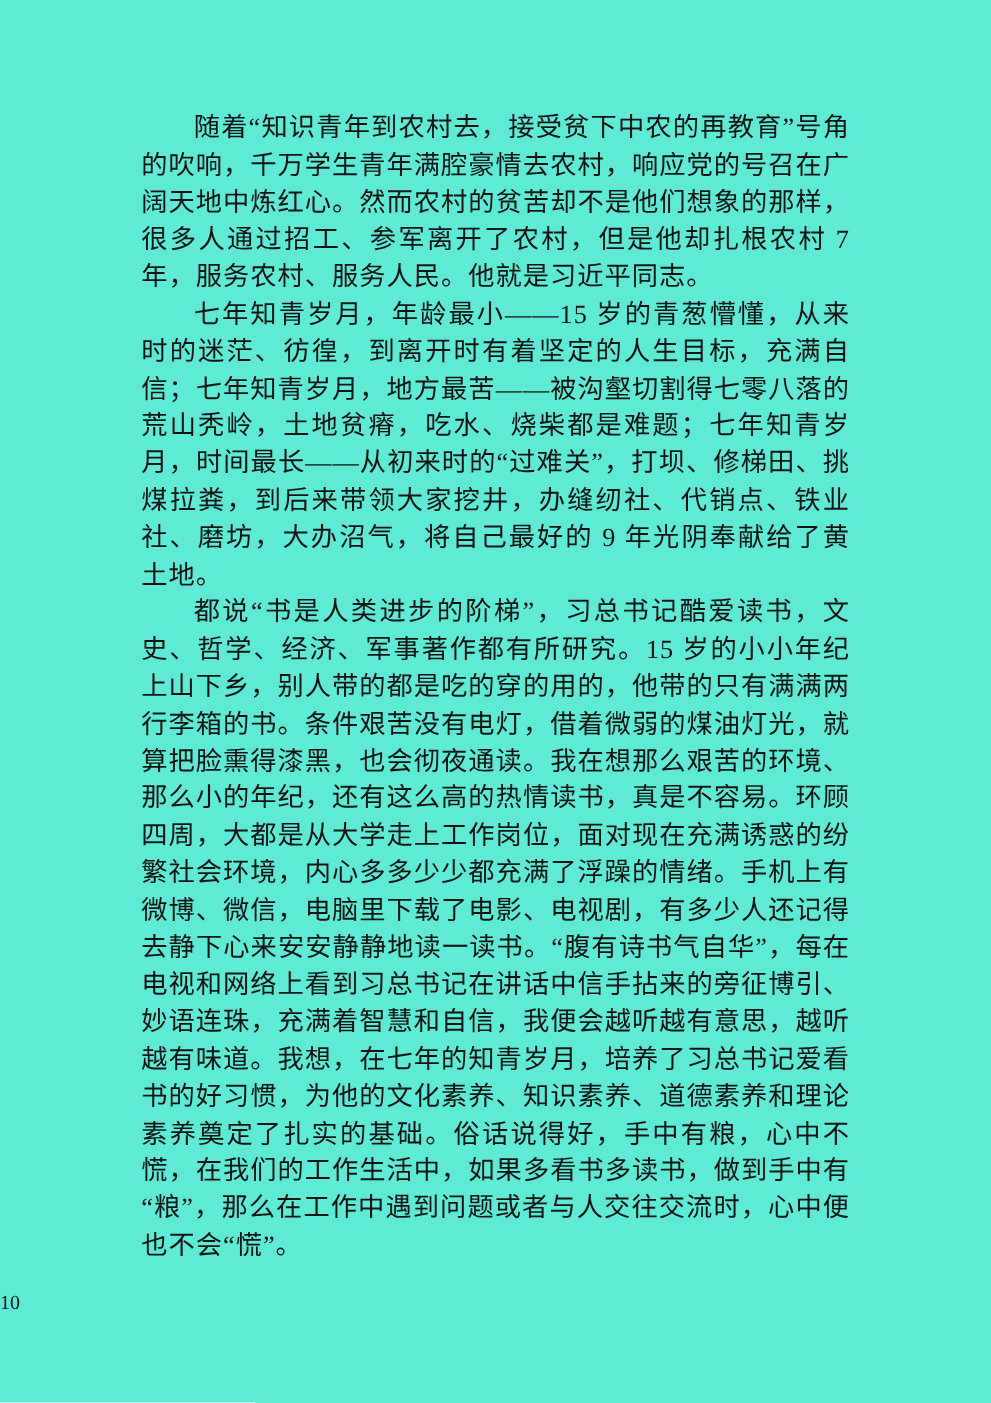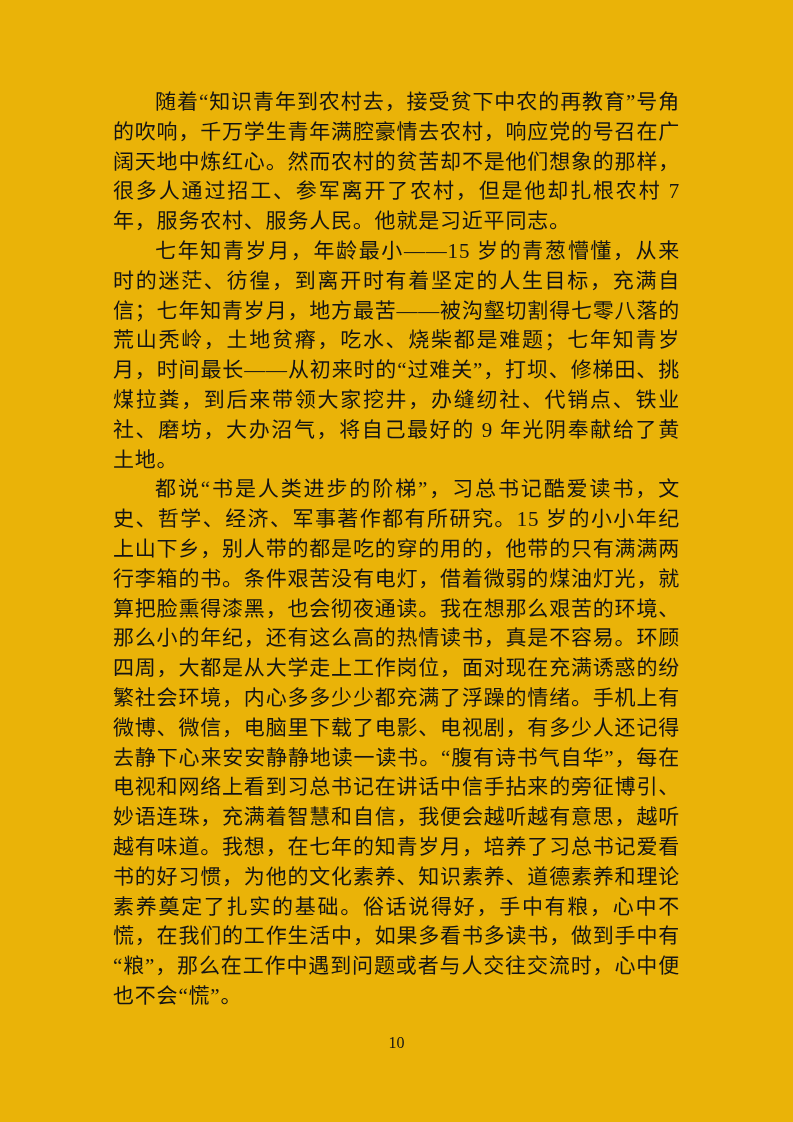--- a/index.html
+++ b/index.html
@@ -4,21 +4,21 @@
 <style>
   html, body {
     margin: 0;
     padding: 0;
     background: #ffffff;
   }
   .page {
     position: relative;
     width: 793px;
     height: 1122px;
-    background: #eab308;
+    background: #5eead4;
     overflow: hidden;
     font-family: "Liberation Serif", "DejaVu Serif", serif;
     color: #141414;
   }
   .text-body {
     position: absolute;
     left: 113px;
     top: 88px;
     width: 567px;
   }
@@ -31,21 +31,21 @@
     text-indent: 2em;
     text-align: justify;
     text-align-last: left;
     word-break: break-all;
   }
   .page-number {
     position: absolute;
     left: 0;
     top: 1032px;
     width: 793px;
-    text-align: center;
+    text-align: left;
     font-size: 16px;
     line-height: 22px;
     color: #141414;
     font-family: "Liberation Serif", "DejaVu Serif", serif;
   }
 </style>
 </head>
 <body>
 
 <div class="page">

